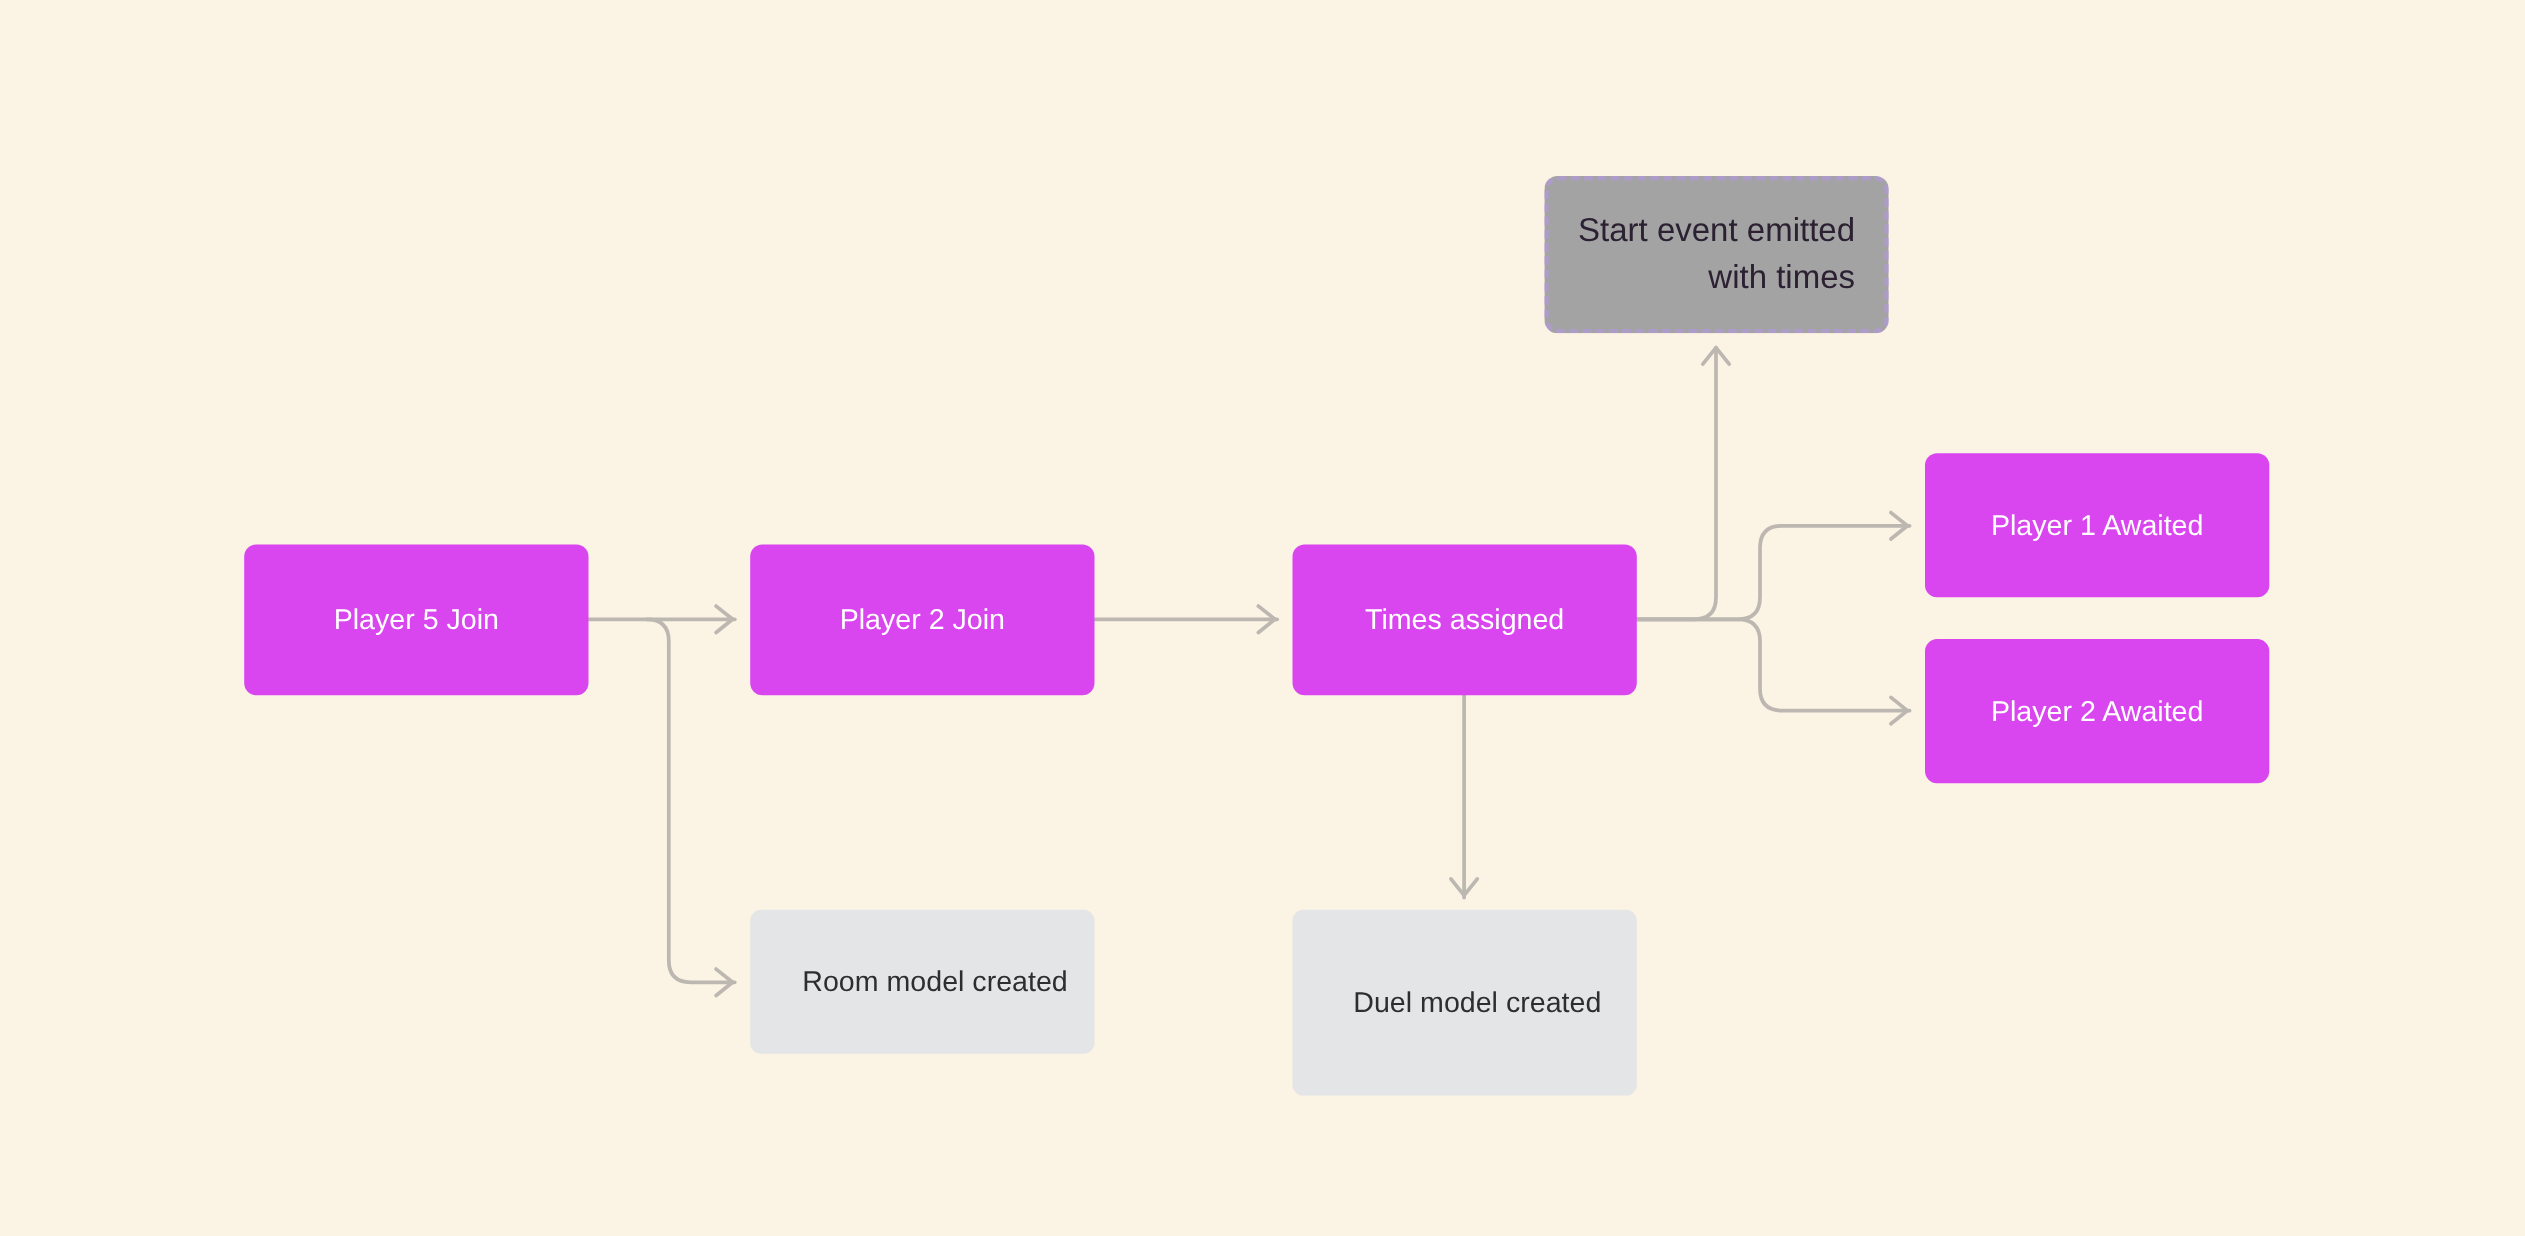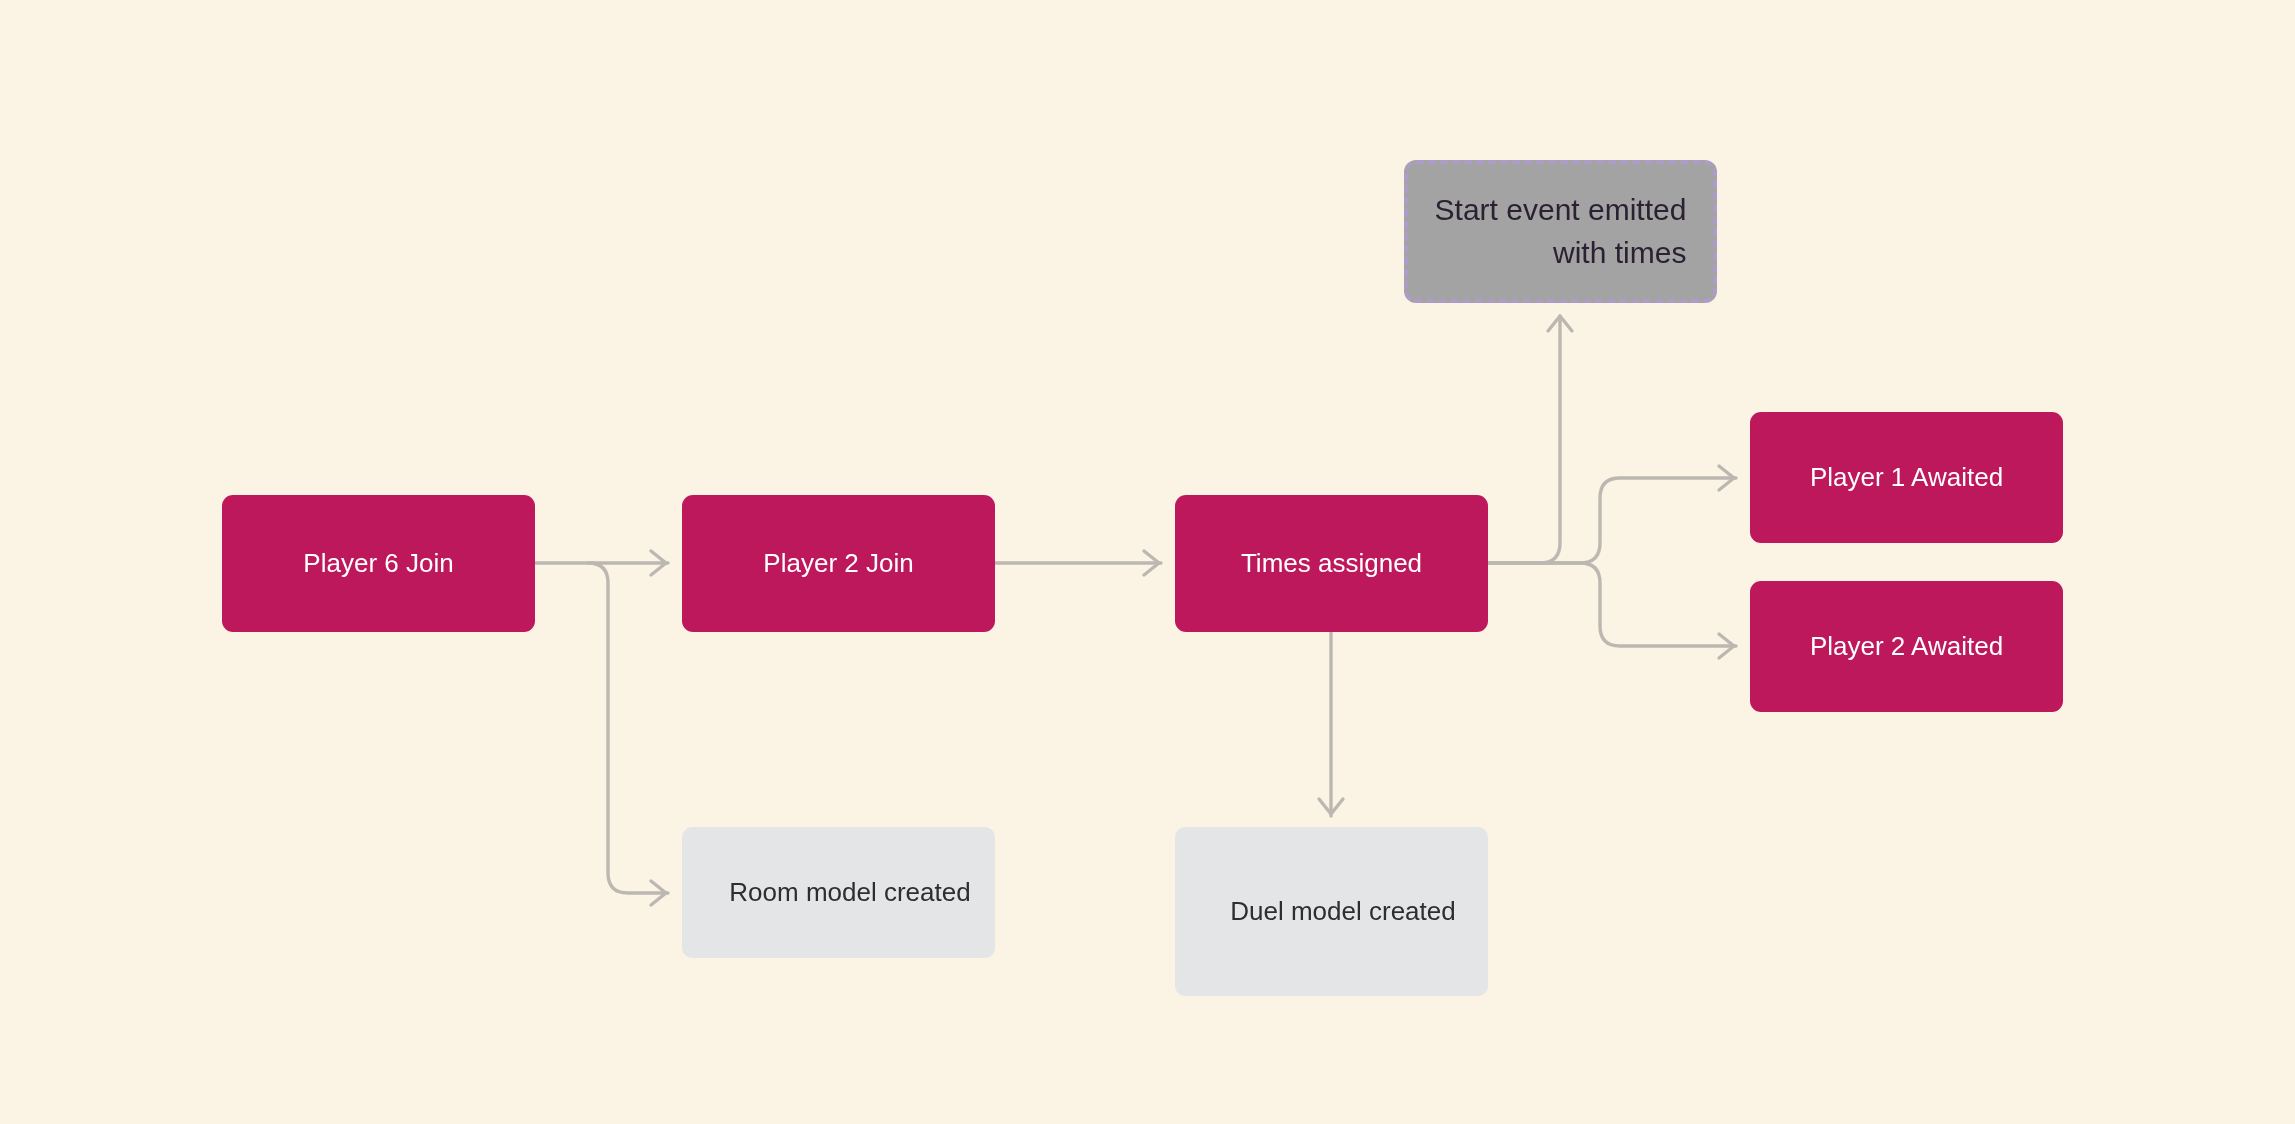--- a/index.html
+++ b/index.html
@@ -35,21 +35,21 @@
     text-align: center;
     border-radius: 11px;
     line-height: 1.42;
   }
   .node-label {
     display: block;
     padding: 0 14px;
     white-space: pre-line;
   }
   .node.primary {
-    background: #be185d;
+    background: #d946ef;
     color: #FFFFFF;
     font-size: 26px;
   }
   .node.muted {
     background: #E4E5E7;
     color: #2F2E2E;
     font-size: 26px;
     border-radius: 10px;
     padding-left: 23px;
   }
@@ -102,21 +102,21 @@
 
       <g>
         <path d="M 1488 563 L 1580 563 Q 1600 563 1600 583 L 1600 626 Q 1600 646 1620 646 L 1736 646"></path>
         <polyline points="1719,634 1734,646 1719,658" fill="none"></polyline>
       </g>
 
     </g>
   </svg>
 
   <div class="node primary" style="left:222px; top:495px; width:313px; height:137px;">
-    <span class="node-label">Player 6 Join</span>
+    <span class="node-label">Player 5 Join</span>
   </div>
 
   <div class="node primary" style="left:682px; top:495px; width:313px; height:137px;justify-content:center;">
     <span class="node-label">Player 2 Join</span>
   </div>
 
   <div class="node primary" style="left:1175px; top:495px; width:313px; height:137px;">
     <span class="node-label">Times assigned</span>
   </div>
 

